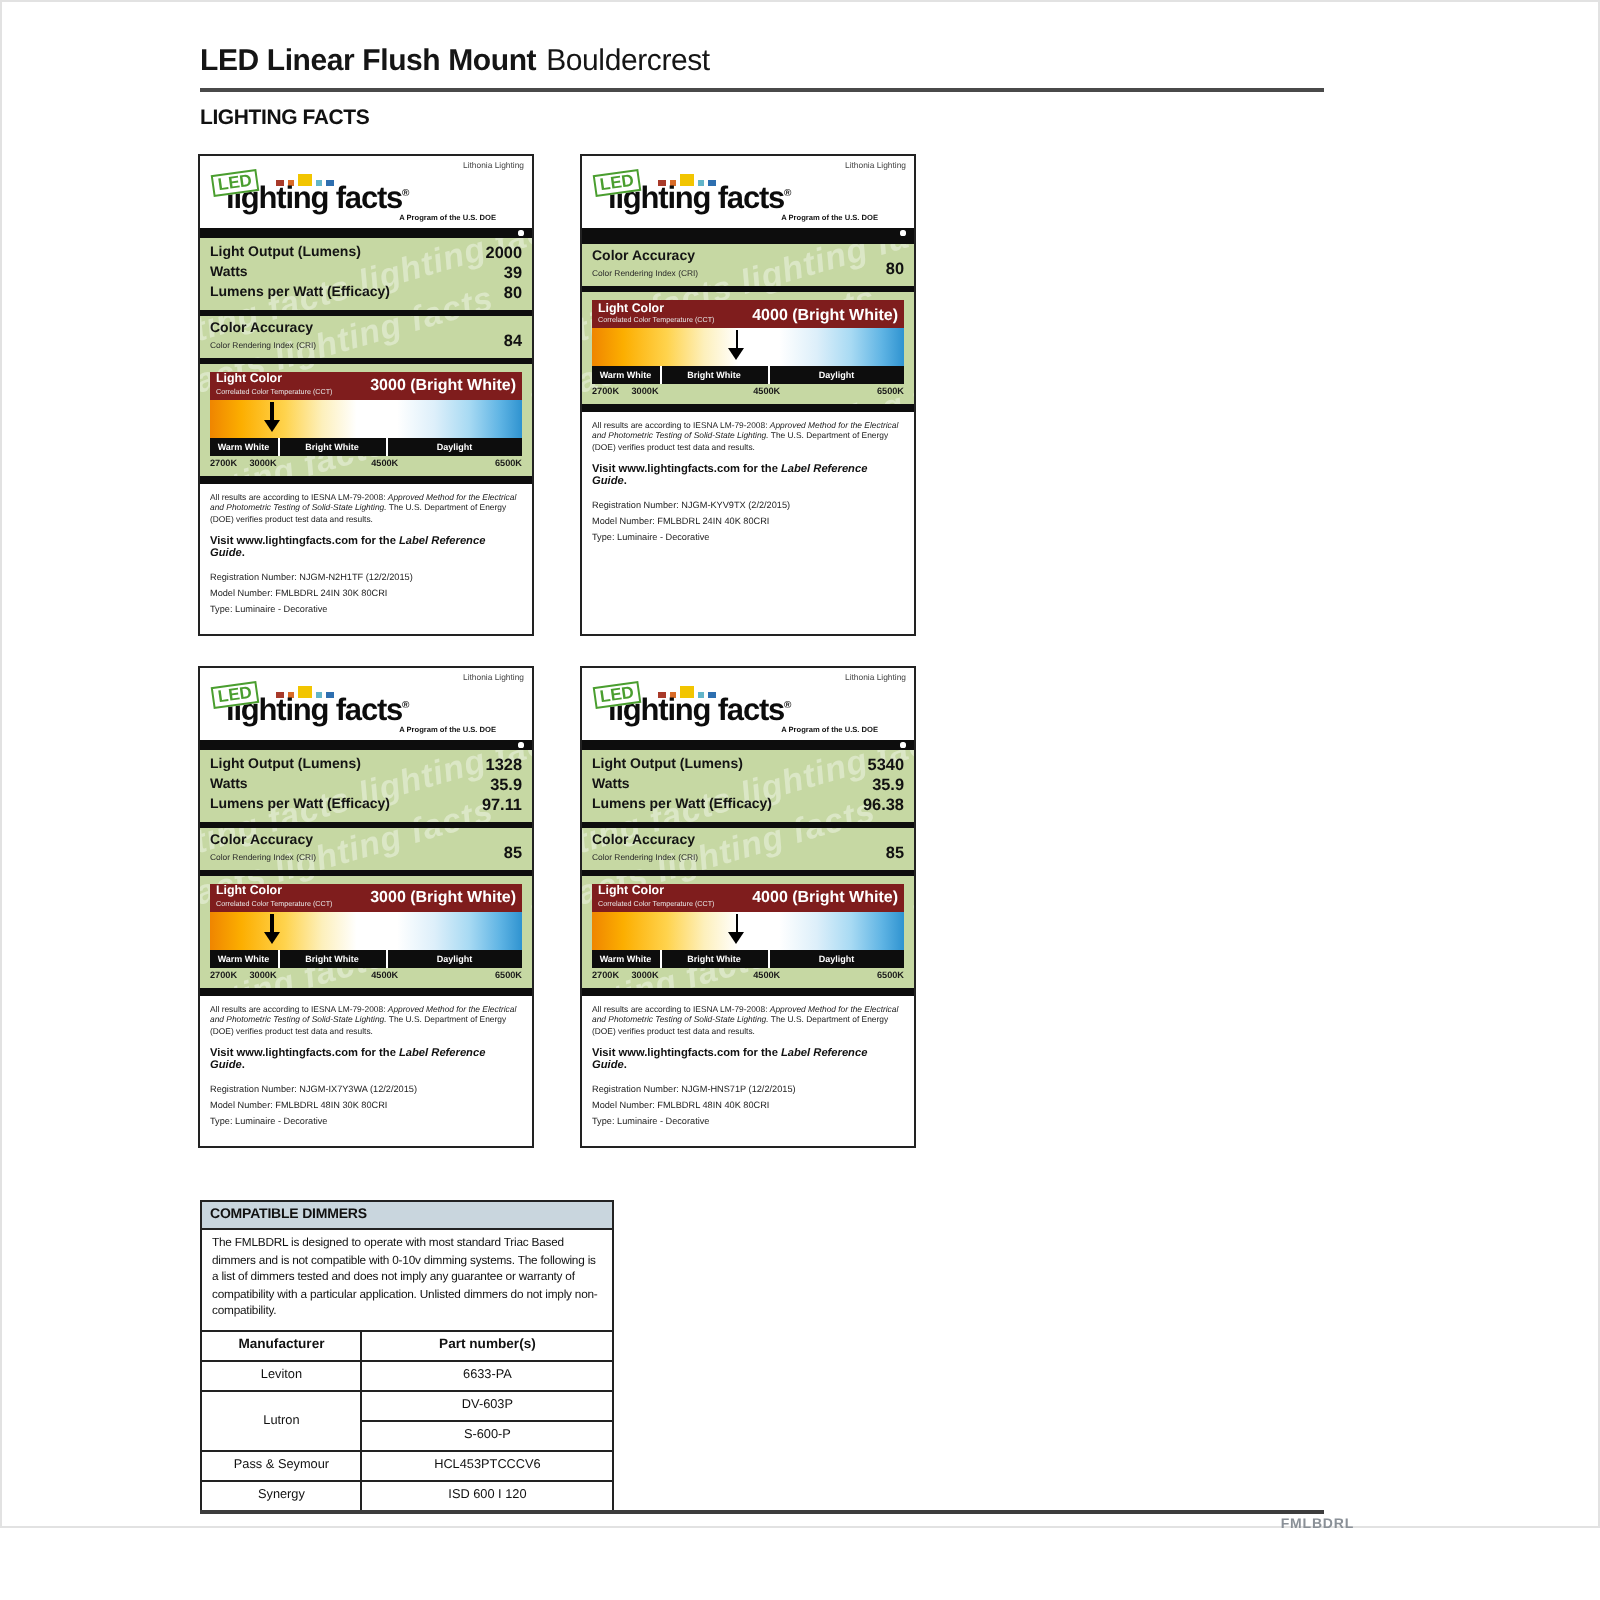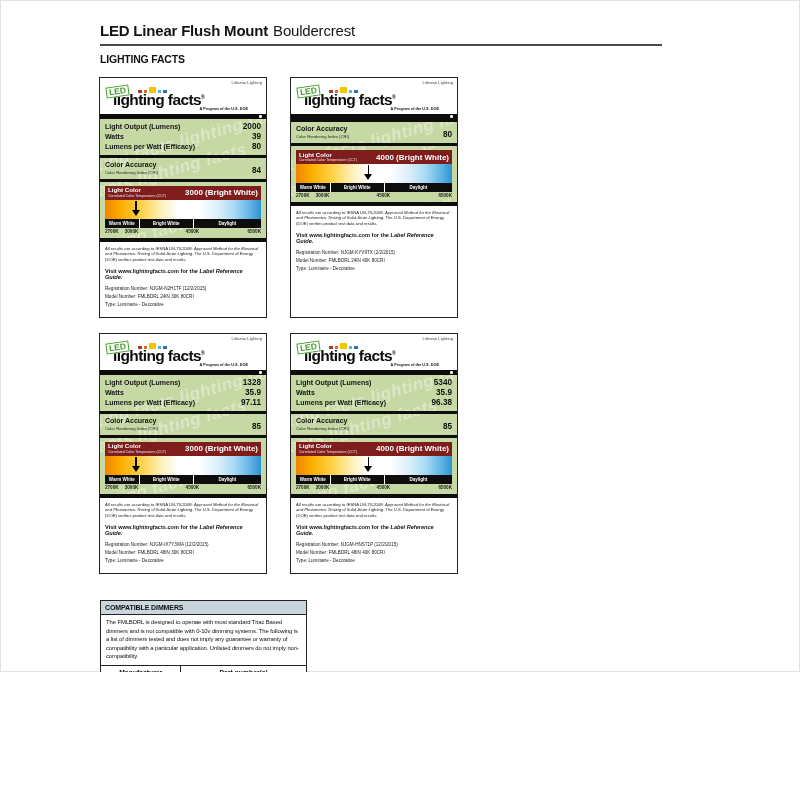--- a/index.html
+++ b/index.html
@@ -1,17 +1,17 @@
 <!DOCTYPE html>
 <html><head>
 <meta charset="utf-8">
 <style>
   * { margin:0; padding:0; box-sizing:border-box; }
   html,body { width:800px; height:800px; background:#fff; font-family:"Liberation Sans", sans-serif; }
-  .page { position:relative; width:800px; height:672px; background:#fff; box-shadow: inset 0 0 0 1px #e2e2e2; overflow:hidden; }
+  .page { position:relative; width:800px; height:764px; background:#fff; box-shadow: inset 0 0 0 1px #e2e2e2; overflow:hidden; }
 
   
   .doc-title { position:absolute; left:100px; top:22px; font-size:15px; color:#151515; letter-spacing:-0.2px; }
   .doc-title .t-bold { font-weight:bold; }
   .doc-title .t-light { font-weight:normal; margin-left:5px; }
   .title-rule { position:absolute; left:100px; top:44px; width:562px; height:2px; background:#4a4a4a; }
   .sec-heading { position:absolute; left:100px; top:53px; font-size:10.5px; font-weight:bold; color:#111; letter-spacing:-0.2px; }
 
   
   .labels { position:absolute; left:99px; top:77px; width:359px; display:flex; flex-wrap:wrap; column-gap:23px; row-gap:15px; }

